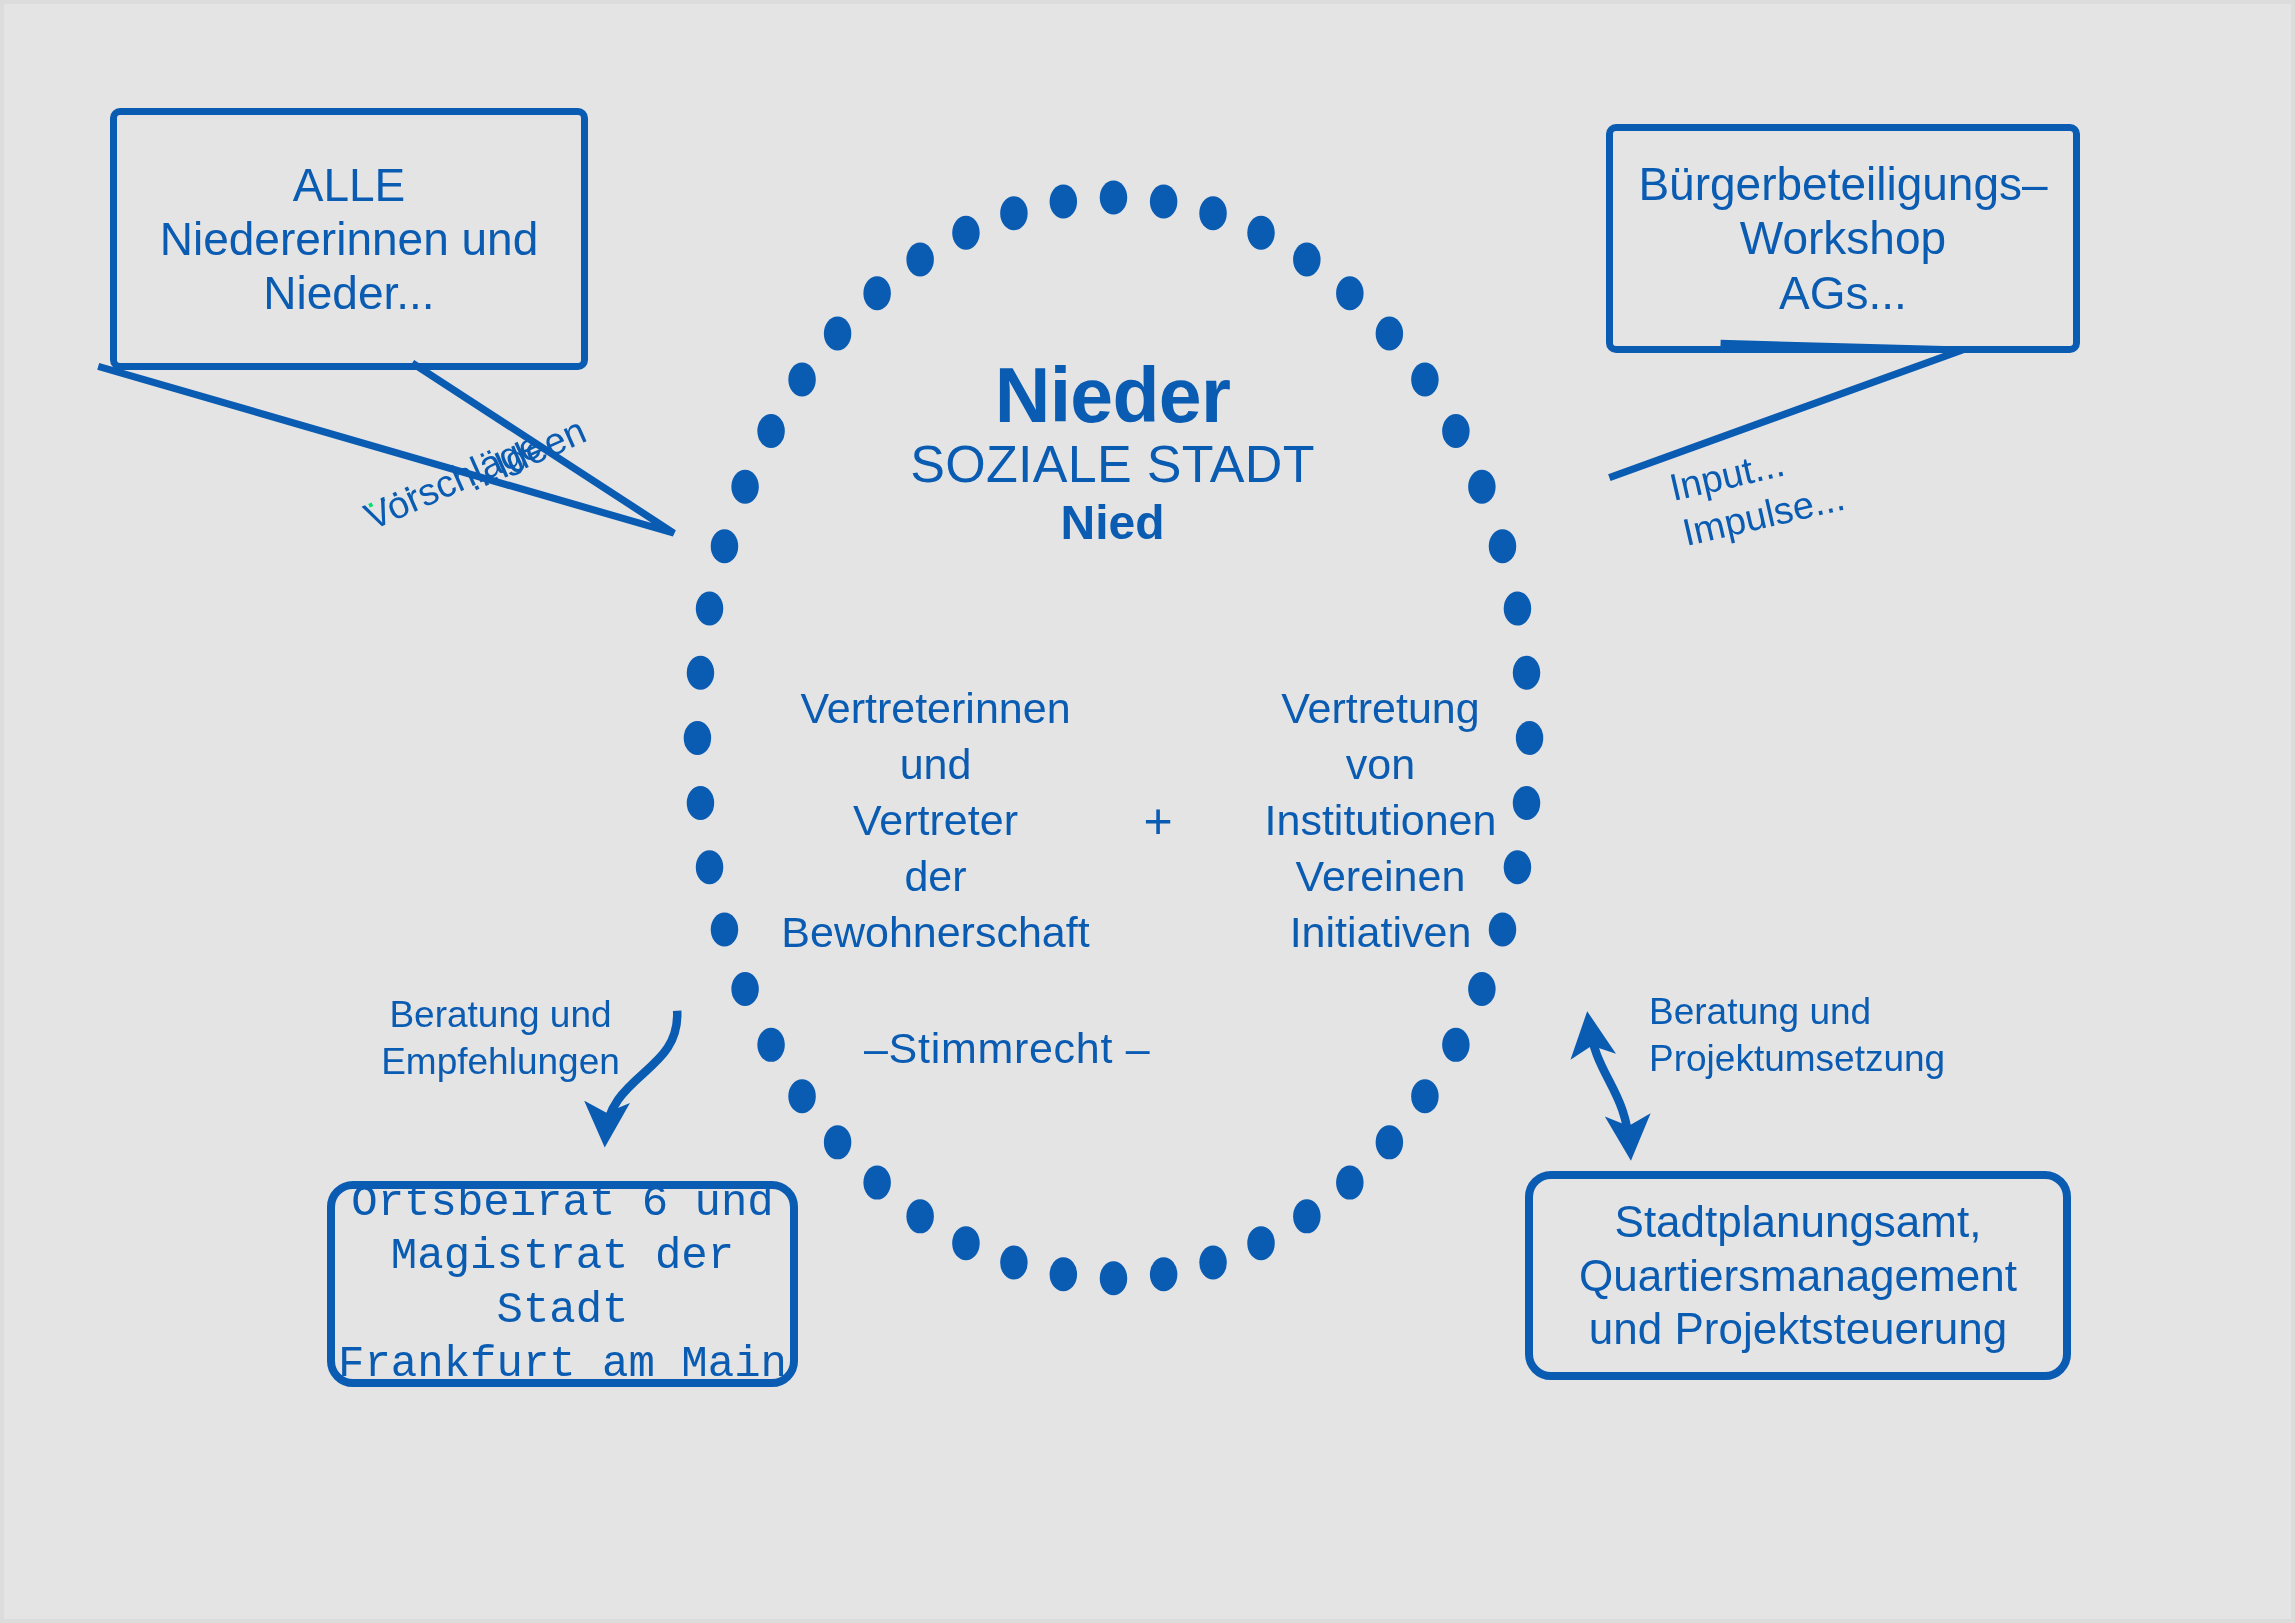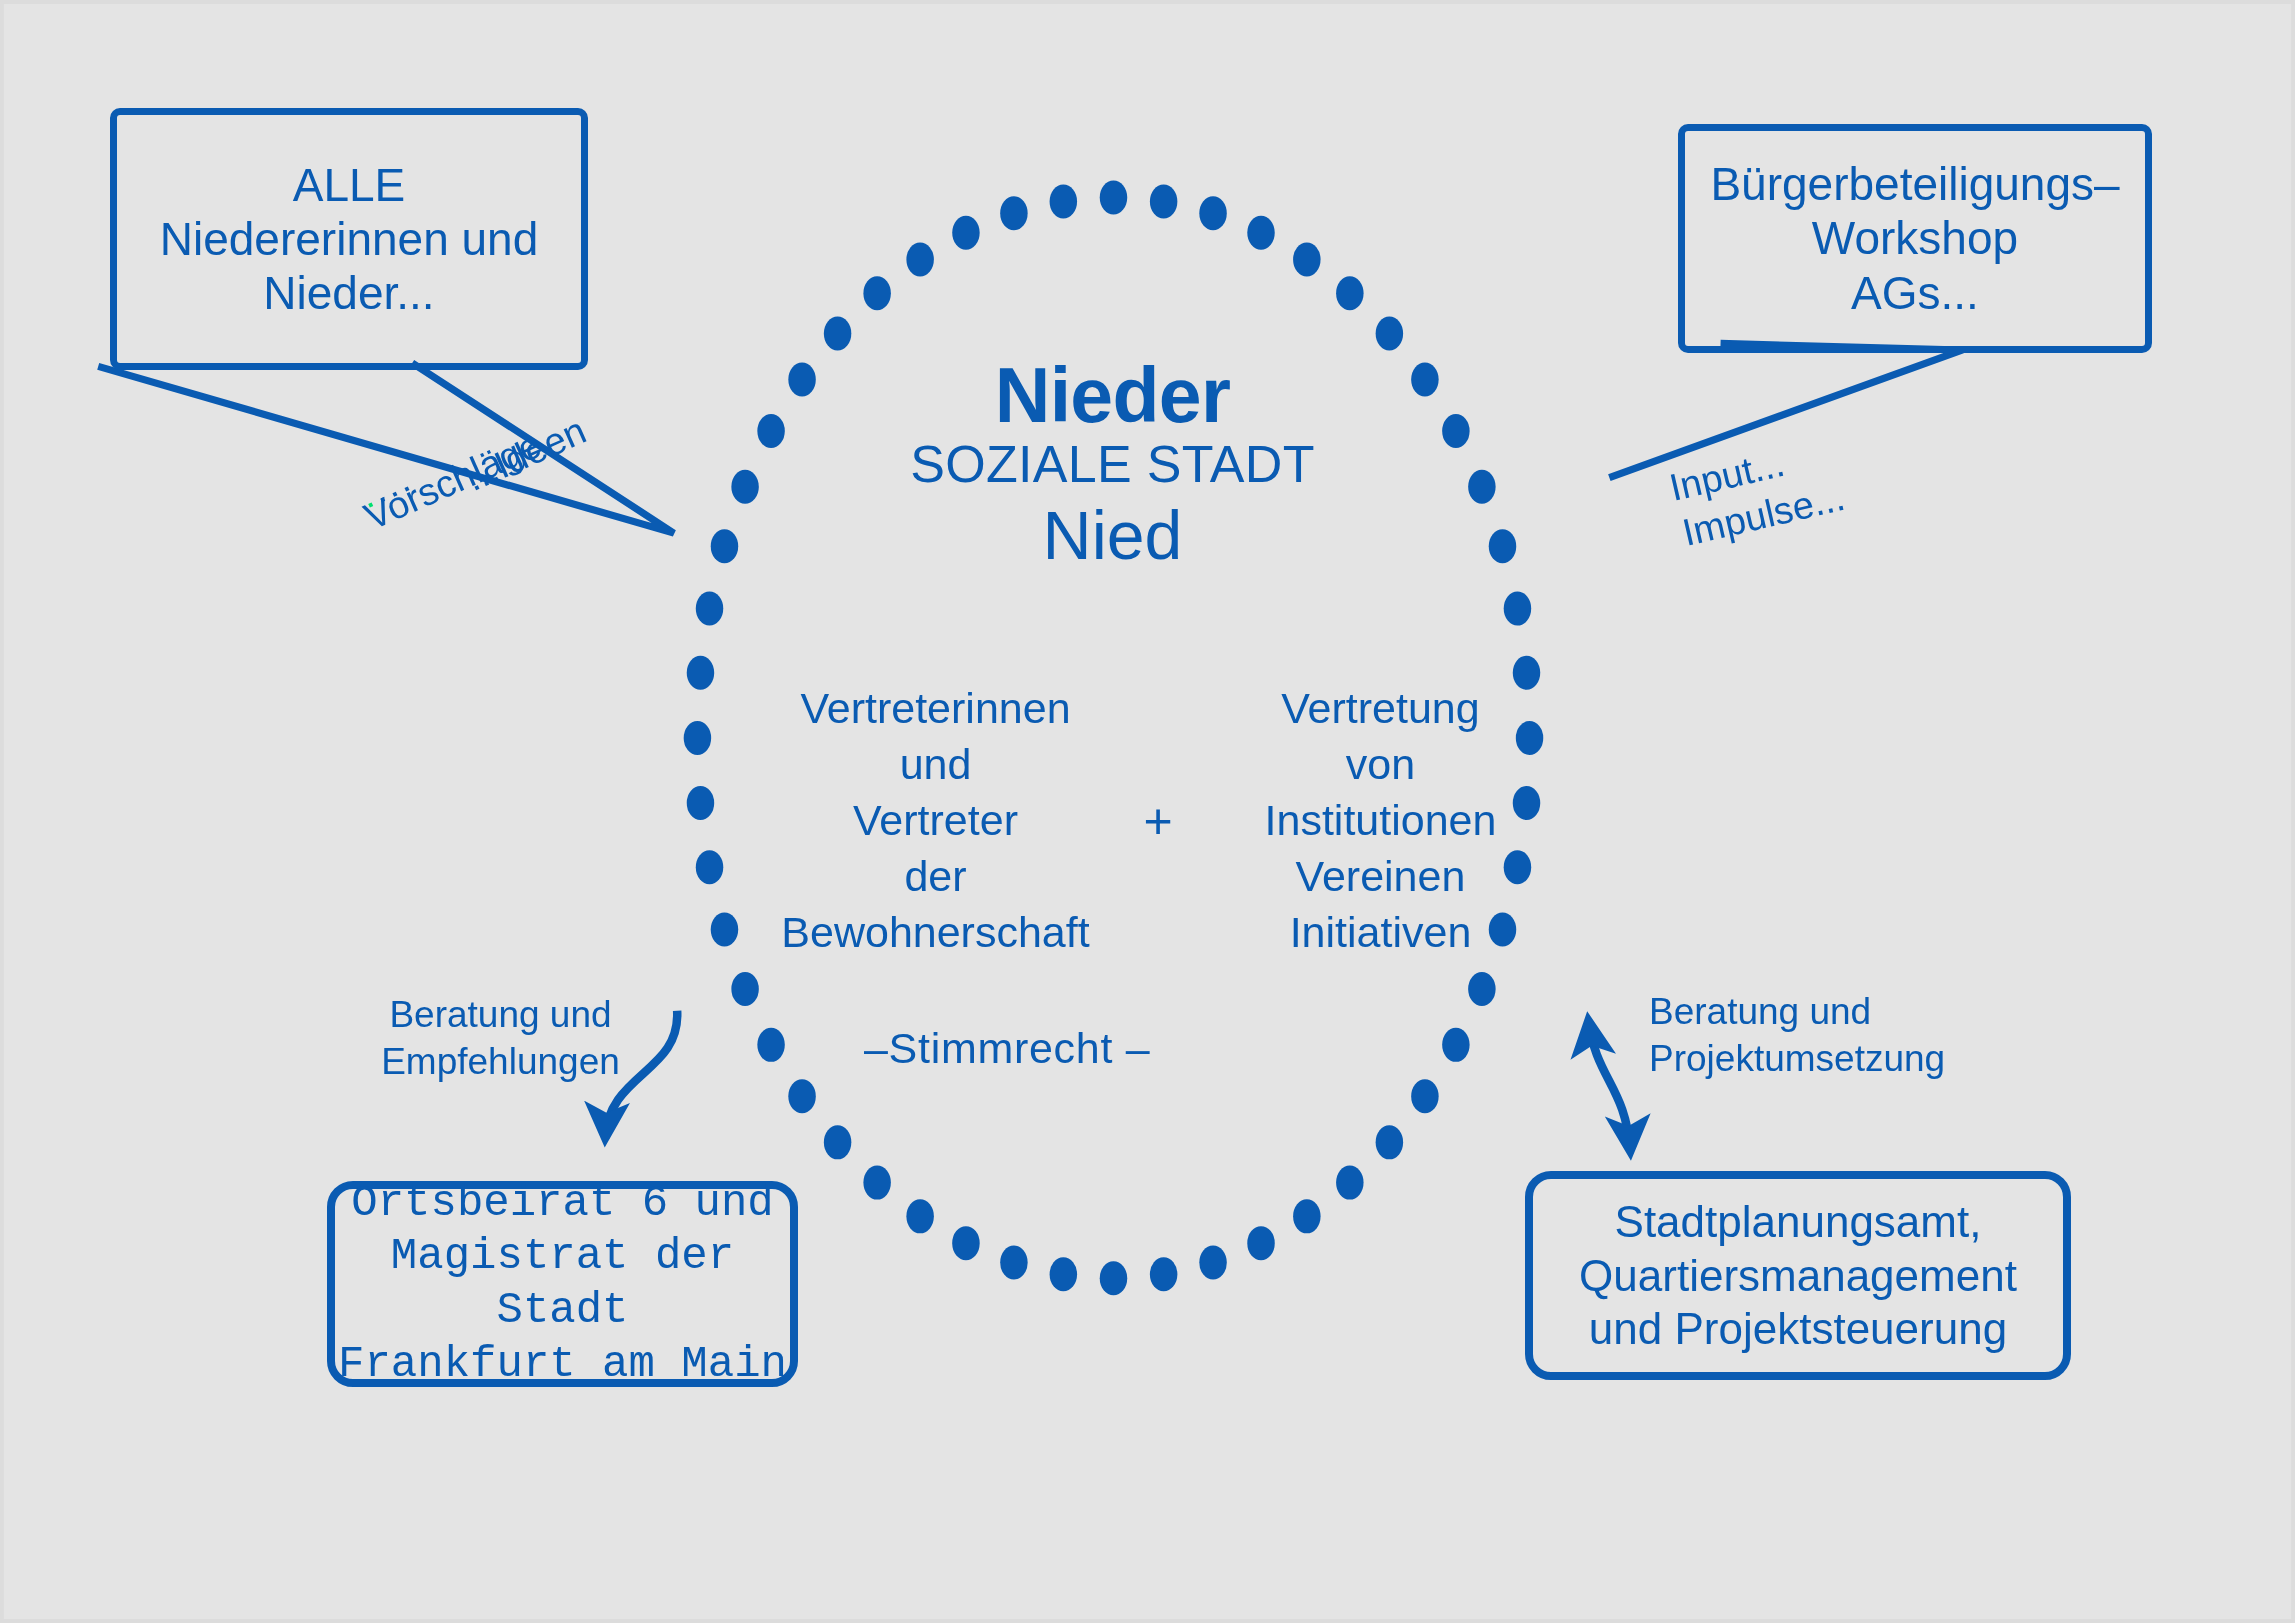--- a/index.html
+++ b/index.html
@@ -45,21 +45,21 @@
     line-height: 1.18;
     margin-left: 22px;
   }
   .bubble .txt { display: block; }
 
   #bubble-alle {
     left: 88px; top: 108px; width: 478px; height: 262px;
     font-size: 46px;
   }
   #bubble-workshop {
-    left: 1656px; top: 124px; width: 474px; height: 229px;
+    left: 1584px; top: 124px; width: 474px; height: 229px;
     font-size: 46px;
   }
 
   
   .rbox {
     position: absolute;
     box-sizing: border-box;
     border: 8.5px solid #0a5bb2;
     border-radius: 26px;
     display: flex;
@@ -87,22 +87,23 @@
     font-weight: bold;
     letter-spacing: -0.7px;
     line-height: 1.0;
   }
   #center-title .soziale {
     font-size: 52px;
     line-height: 1.18;
     letter-spacing: 0.3px;
   }
   #center-title .nied {
-    font-size: 68px;
+    font-size: 48px;
     line-height: 1.18;
+    font-weight: bold;
   }
 
   #center-cols {
     position: absolute;
     left: 687px; top: 661px; width: 870px;
     display: flex;
     align-items: center;
     justify-content: flex-end;
     gap: 0px;
     margin-top: 20px;

